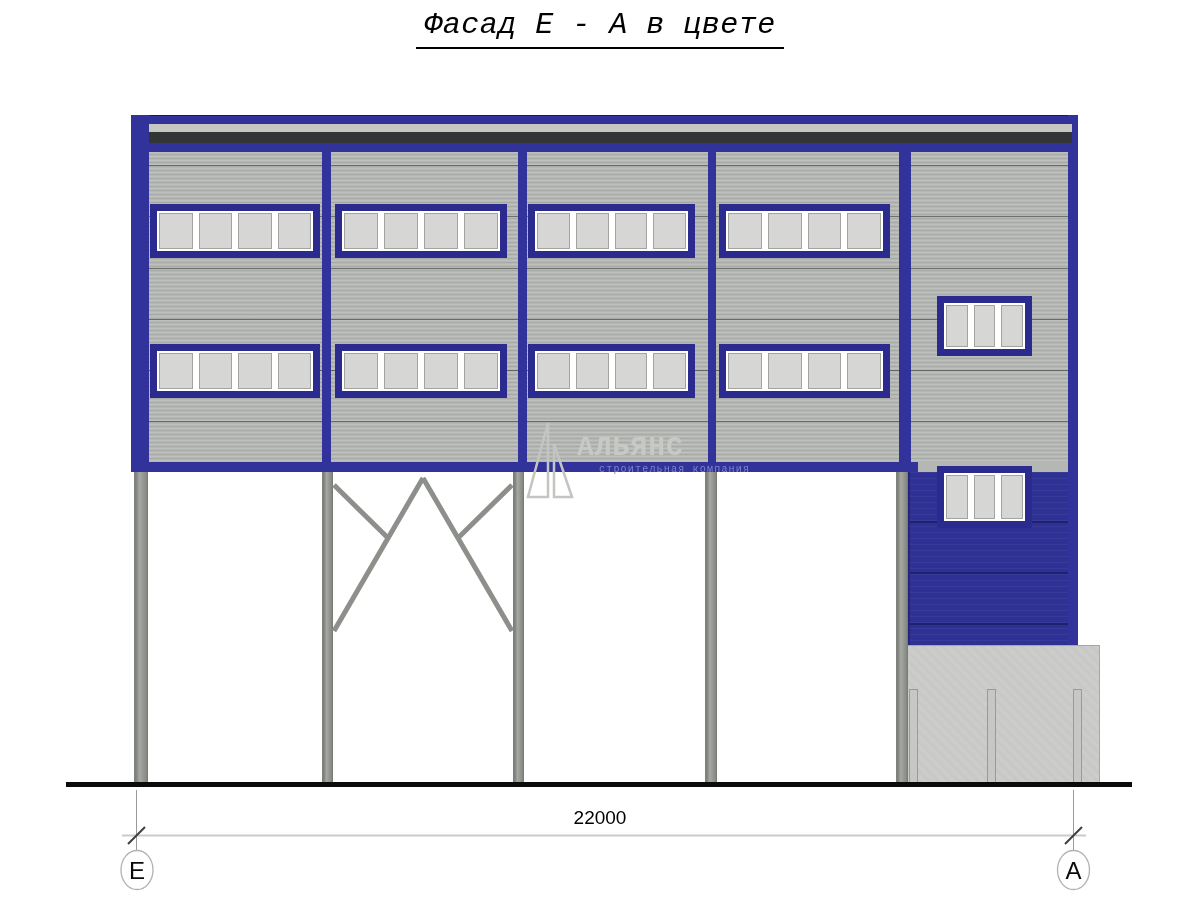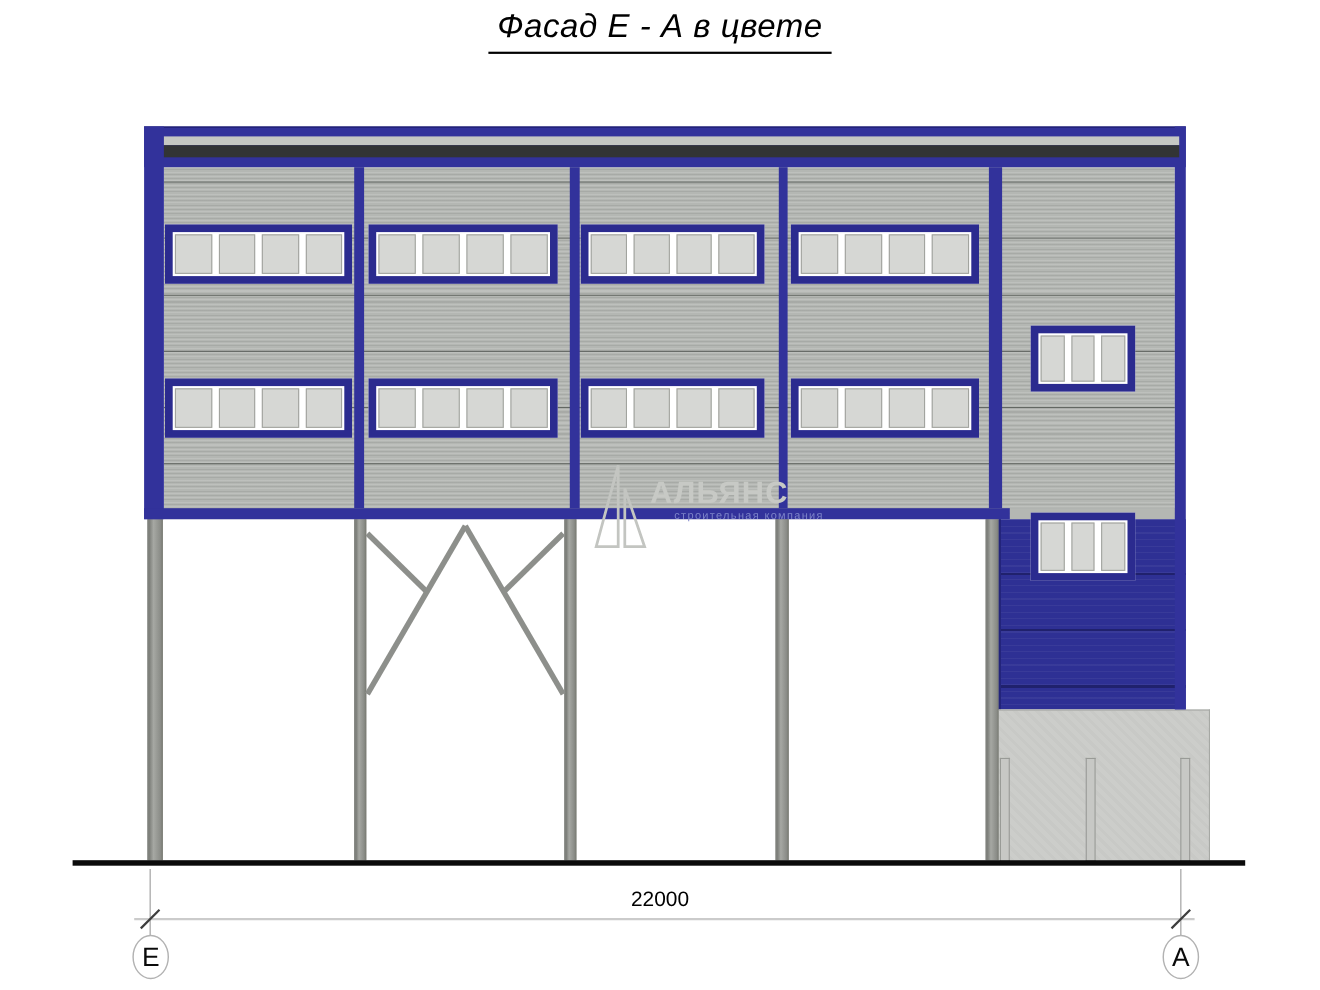--- a/index.html
+++ b/index.html
@@ -3,21 +3,21 @@
 <meta charset="utf-8">
 <style>
   html,body{margin:0;padding:0;background:#fff;}
   *,*::before,*::after{box-sizing:border-box;}
   #page{position:relative;width:1200px;height:900px;background:#fff;overflow:hidden;
         font-family:"Liberation Sans",sans-serif;}
 
   
   #title-wrap{position:absolute;top:8px;left:0;width:100%;text-align:center;z-index:10;}
   #title-wrap span{display:inline-block;font-style:italic;font-size:30px;color:#000;
-                   border-bottom:2px solid #000;padding:0 8px 5px;letter-spacing:.5px;}
+                   border-bottom:2px solid #000;padding:0 8px 5px;letter-spacing:.5px;font-family:Liberation Mono, monospace;}
 
   
   .abs{position:absolute;}
   #roof-band{left:131px;top:115px;width:947px;height:37px;background:var(--accent-blue);
              border-top:1px solid #191968;z-index:3;}
   #roof-light{left:149px;top:124px;width:923px;height:8px;background:var(--roof-light);z-index:4;}
   #roof-dark{left:149px;top:132px;width:923px;height:11px;background:var(--roof-dark);z-index:4;}
 
   
   #wall{left:149px;top:152px;width:919px;height:320px;z-index:1;
@@ -51,21 +51,21 @@
   .slot{position:absolute;top:43px;width:9px;height:94px;background:#c7c8c5;
         border:1px solid #999b97;border-bottom:none;}
 
   
   .column{position:absolute;top:472px;height:310px;z-index:1;background-color:var(--column-gray);
           background-image:linear-gradient(90deg,#7f817c 0 2px,#a6a8a3 40%,#8a8c87 calc(100% - 2px),#76786f 100%);}
   #bracing{left:325px;top:470px;z-index:1;}
   #ground{left:66px;top:782px;width:1066px;height:5px;background:var(--ground-black);z-index:5;}
 
   
-  #watermark{left:539px;top:420px;width:200px;height:85px;z-index:6;pointer-events:none;}
+  #watermark{left:525px;top:420px;width:200px;height:85px;z-index:6;pointer-events:none;font-family:Liberation Mono, monospace;}
   #wm-name{position:absolute;left:52px;top:12px;font-size:28px;font-weight:bold;
            letter-spacing:1px;color:#c7c9c5;white-space:nowrap;}
   #wm-tagline{position:absolute;left:50px;top:44px;font-size:10px;letter-spacing:1.2px;
               color:#7d84c9;white-space:nowrap;margin-left:24px;}
 
   
   #dim-svg{left:0;top:786px;z-index:5;}
   #dim-svg text{font-family:"Liberation Sans",sans-serif;}
 </style>
 </head>

